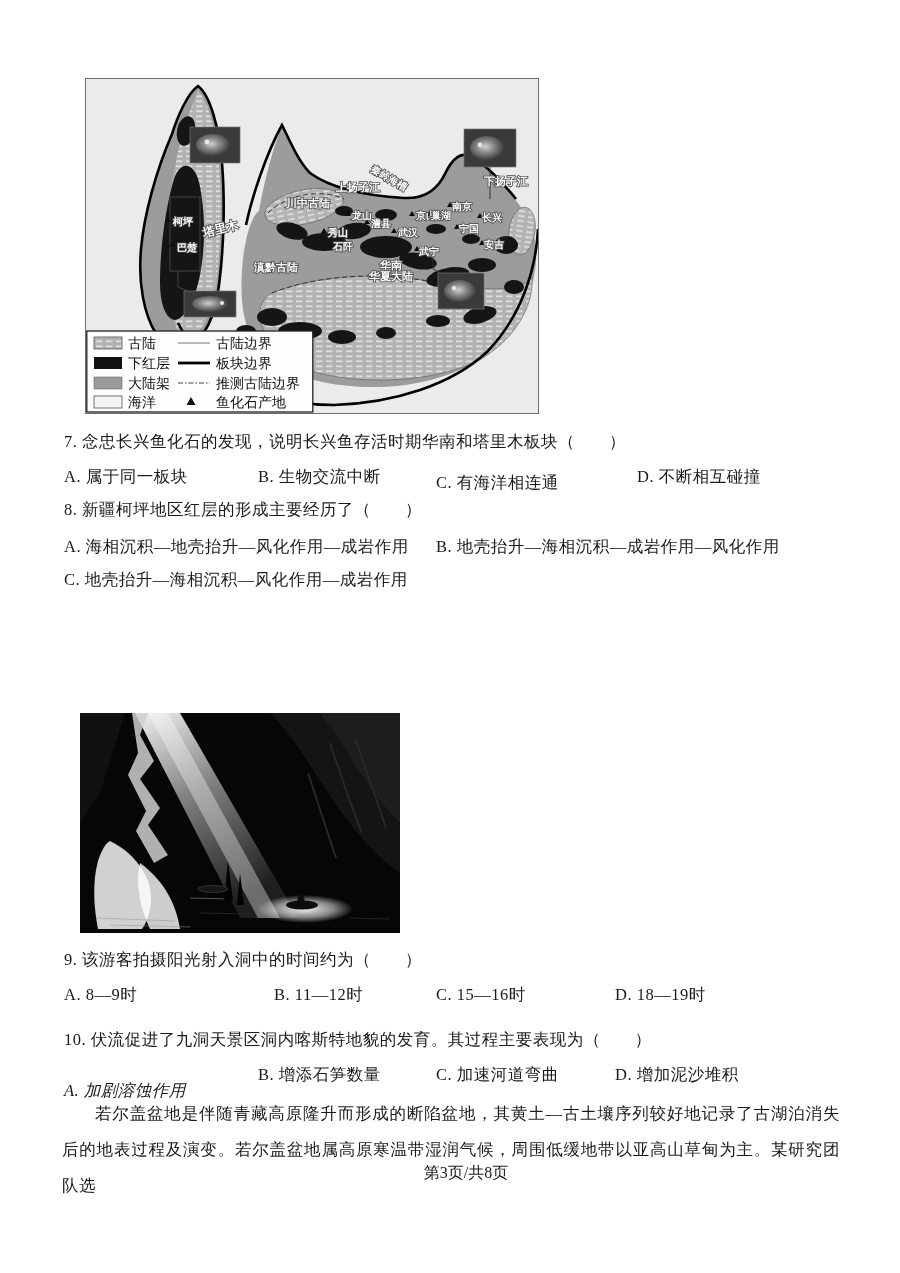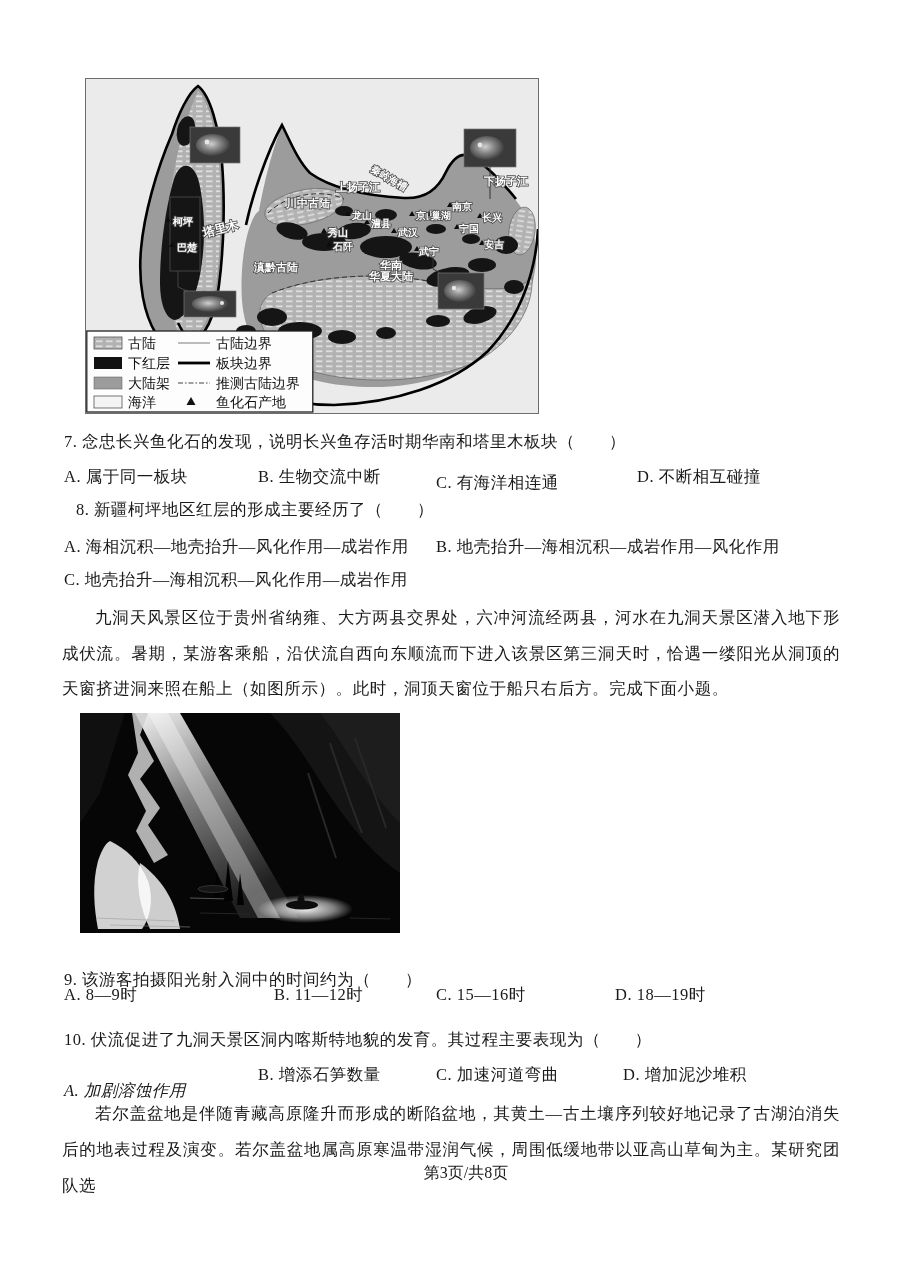--- a/index.html
+++ b/index.html
@@ -178,26 +178,25 @@
       </g>
     </svg>
   </div>
 
   <div class="line" style="left:64px;top:431px;">7. 念忠长兴鱼化石的发现，说明长兴鱼存活时期华南和塔里木板块（　　）</div>
   <div class="line" style="left:64px;top:466px;">A. 属于同一板块</div>
   <div class="line" style="left:258px;top:466px;">B. 生物交流中断</div>
   <div class="line" style="left:436px;top:472px;">C. 有海洋相连通</div>
   <div class="line" style="left:615px;top:466px;margin-left:22px;">D. 不断相互碰撞</div>
 
-  <div class="line" style="left:64px;top:499px;margin-left:12px;">8. 新疆柯坪地区红层的形成主要经历了（　　）</div>
+  <div class="line" style="left:64px;top:499px;">8. 新疆柯坪地区红层的形成主要经历了（　　）</div>
   <div class="line" style="left:436px;top:536px;">B. 地壳抬升—海相沉积—成岩作用—风化作用</div>
   <div class="line" style="left:64px;top:536px;">A. 海相沉积—地壳抬升—风化作用—成岩作用</div>
   <div class="line" style="left:64px;top:569px;">C. 地壳抬升—海相沉积—风化作用—成岩作用</div>
 
-  <div class="para p1">九洞天风景区位于贵州省纳雍、大方两县交界处，六冲河流经两县，河水在九洞天景区潜入地下形成伏流。暑期，某游客乘船，沿伏流自西向东顺流而下进入该景区第三洞天时，恰遇一缕阳光从洞顶的天窗挤进洞来照在船上（如图所示）。此时，洞顶天窗位于船只右后方。完成下面小题。</div>
 
   <div class="photo-box">
     <svg viewBox="0 0 320 220" width="320" height="220">
       <defs>
         <linearGradient id="beam" x1="0" y1="0" x2="0.45" y2="1">
           <stop offset="0" stop-color="#ffffff" stop-opacity="0.95"></stop>
           <stop offset="0.45" stop-color="#ffffff" stop-opacity="0.5"></stop>
           <stop offset="1" stop-color="#ffffff" stop-opacity="0.1"></stop>
         </linearGradient>
         <radialGradient id="pool" cx="50%" cy="50%" r="50%">
@@ -231,29 +230,29 @@
       <ellipse cx="222" cy="192" rx="16" ry="4.5" fill="#0d0d0d"></ellipse>
       <circle cx="221" cy="183" r="2.5" fill="#0d0d0d"></circle>
       <rect x="217.5" y="184" width="7" height="7" rx="2" fill="#0d0d0d"></rect>
       <g stroke="#242424" stroke-width="1">
         <line x1="120" y1="200" x2="170" y2="201"></line>
         <line x1="270" y1="205" x2="310" y2="206"></line>
       </g>
     </svg>
   </div>
 
-  <div class="line" style="left:64px;top:949px;margin-top:20px;">9. 该游客拍摄阳光射入洞中的时间约为（　　）</div>
+  <div class="line" style="left:64px;top:949px;">9. 该游客拍摄阳光射入洞中的时间约为（　　）</div>
   <div class="line" style="left:64px;top:984px;">A. 8—9时</div>
   <div class="line" style="left:258px;top:984px;margin-left:16px;">B. 11—12时</div>
   <div class="line" style="left:436px;top:984px;">C. 15—16时</div>
   <div class="line" style="left:615px;top:984px;">D. 18—19时</div>
 
   <div class="line" style="left:64px;top:1029px;">10. 伏流促进了九洞天景区洞内喀斯特地貌的发育。其过程主要表现为（　　）</div>
   <div class="line" style="left:64px;top:1080px;font-style:italic;">A. 加剧溶蚀作用</div>
   <div class="line" style="left:258px;top:1064px;">B. 增添石笋数量</div>
   <div class="line" style="left:436px;top:1064px;">C. 加速河道弯曲</div>
-  <div class="line" style="left:615px;top:1064px;margin-left:8px;">D. 增加泥沙堆积</div>
+  <div class="line" style="left:615px;top:1064px;">D. 增加泥沙堆积</div>
 
   <div class="para p2">若尔盖盆地是伴随青藏高原隆升而形成的断陷盆地，其黄土—古土壤序列较好地记录了古湖泊消失后的地表过程及演变。若尔盖盆地属高原寒温带湿润气候，周围低缓地带以亚高山草甸为主。某研究团队选</div>
 
   <div class="footer">第3页/共8页</div>
 
 </div>
 
 </body></html>

